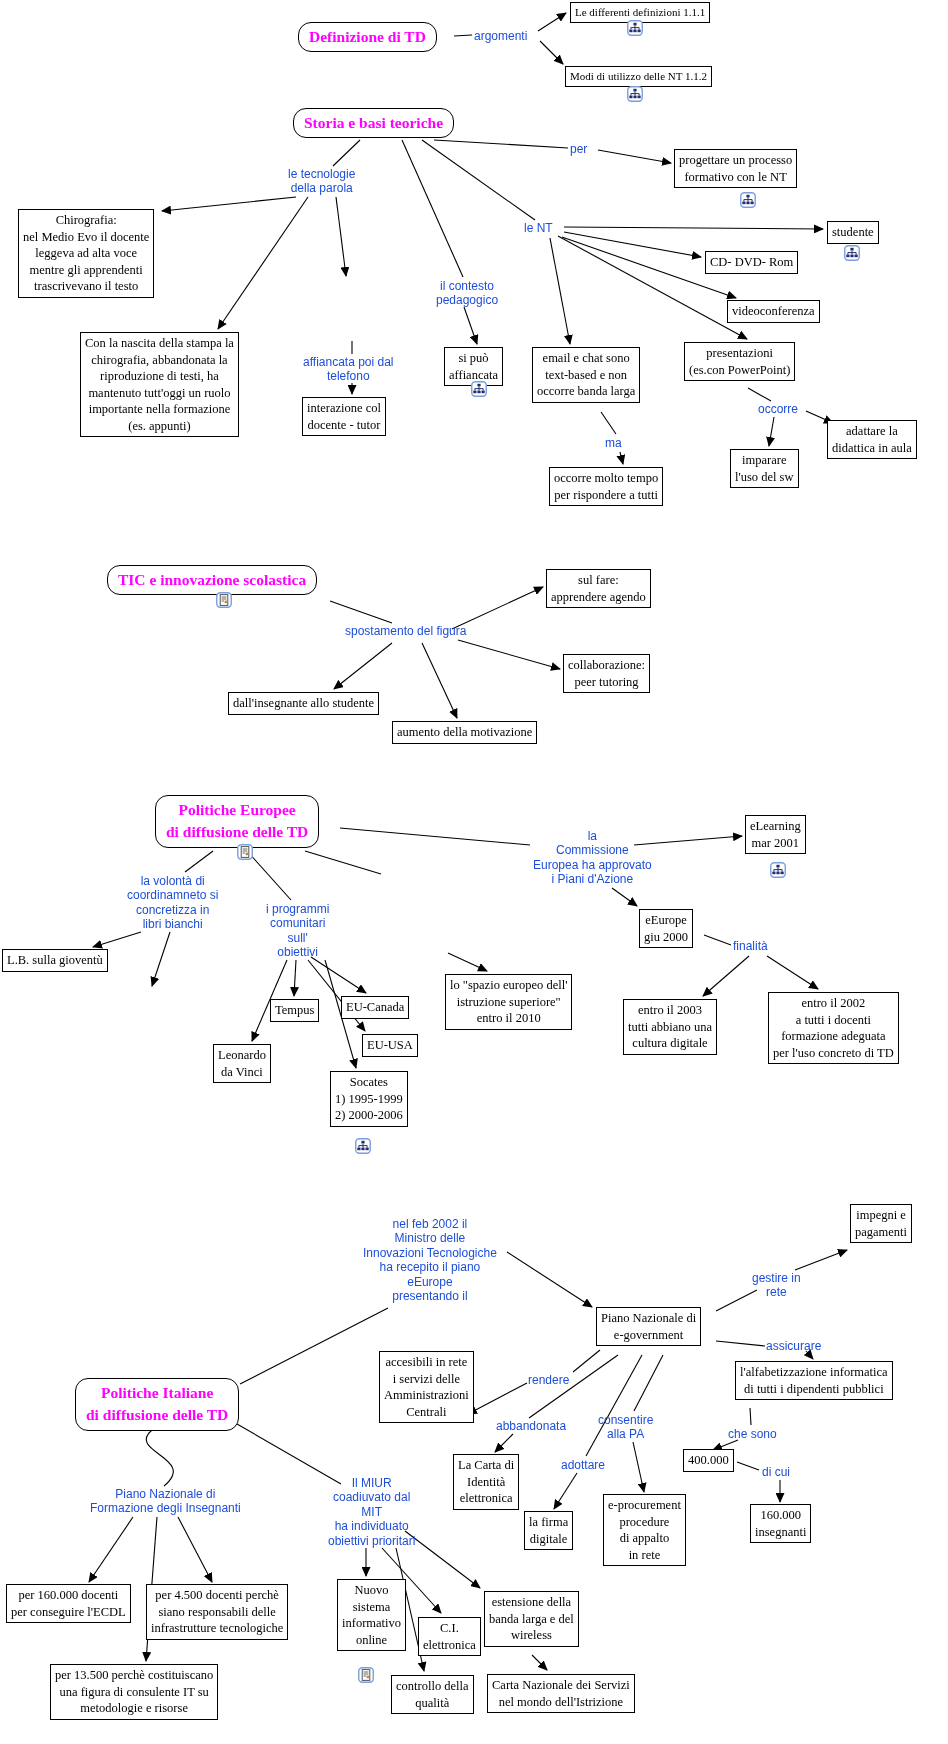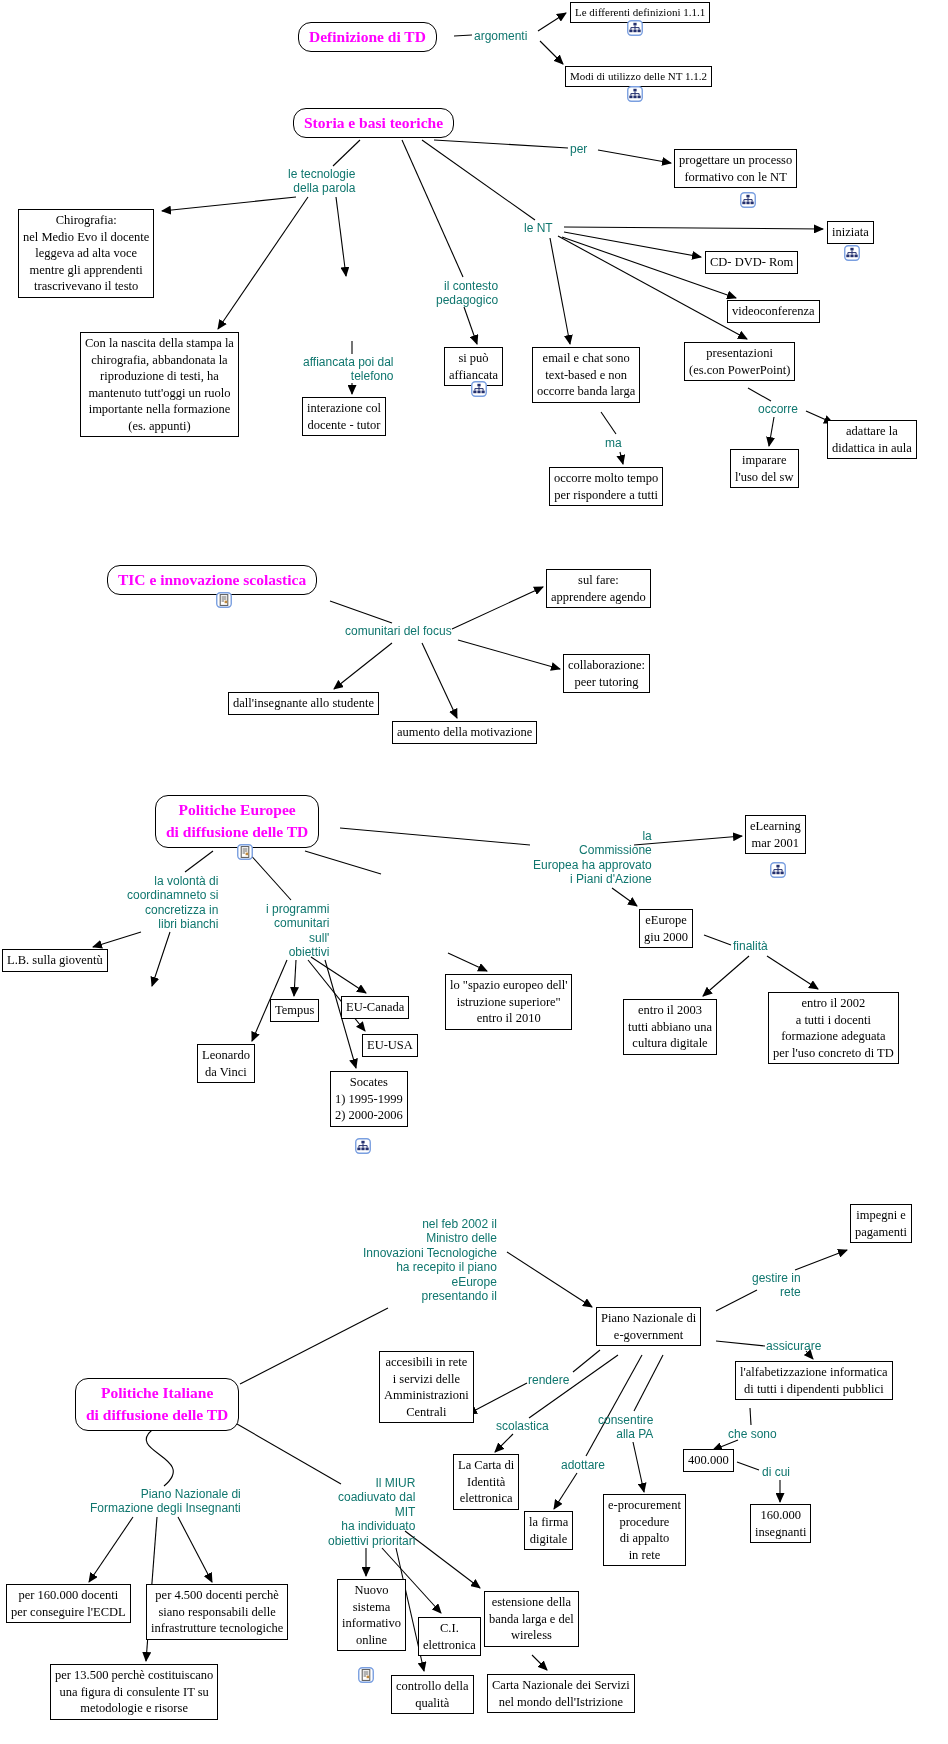--- a/index.html
+++ b/index.html
@@ -10,21 +10,21 @@
   .node { position:absolute; background:#fff; border:1px solid #000;
           font:12.5px/1.32 "Liberation Serif","DejaVu Serif",serif;
           color:#000; text-align:center; white-space:pre-line; padding:2px 4px;
           box-sizing:border-box; }
   .node.sm { font-size:11px; }
   .topic { position:absolute; background:#fff; border:1.5px solid #000; border-radius:13px;
            font:bold 15.5px/1.45 "Liberation Serif","DejaVu Serif",serif;
            color:#ff00ff; text-align:center; white-space:pre-line; padding:3px 10px;
            box-sizing:border-box; }
   .lbl { position:absolute; font:12px/1.2 "Liberation Sans","DejaVu Sans",sans-serif;
-         color:#0f766e; text-align:right; white-space:pre-line; }
+         color:#1d4ed8; text-align:center; white-space:pre-line; }
   .icon { position:absolute; width:16px; height:16px; cursor:pointer; }
   .icon svg { display:block; }
 </style>
 </head>
 <body>
 
 <svg width="0" height="0" style="position:absolute">
   <defs>
     <symbol id="ic-map" viewb1ox="0 0 16 16" viewBox="0 0 16 16">
       <rect x="0.75" y="0.75" width="14.5" height="14.5" rx="3.5" fill="#ffffff" stroke="#7a9fe0" stroke-width="1.4"></rect>
@@ -139,21 +139,21 @@
   <div class="node sm" style="left:570px;top:2px">Le differenti definizioni 1.1.1</div>
   <div class="node sm" style="left:565px;top:66px">Modi di utilizzo delle NT 1.1.2</div>
 
   <div class="topic" style="left:293px;top:108px">Storia e basi teoriche</div>
   <div class="lbl" style="left:288px;top:167px">le tecnologie
 della parola</div>
   <div class="lbl" style="left:570px;top:142px">per</div>
   <div class="node" style="left:674px;top:149px">progettare un processo
 formativo con le NT</div>
   <div class="lbl" style="left:524px;top:221px">le NT</div>
-  <div class="node" style="left:827px;top:221px">iniziata</div>
+  <div class="node" style="left:827px;top:221px">studente</div>
   <div class="node" style="left:705px;top:251px">CD- DVD- Rom</div>
   <div class="node" style="left:727px;top:300px">videoconferenza</div>
   <div class="node" style="left:80px;top:332px">Con la nascita della stampa la
 chirografia, abbandonata la
 riproduzione di testi, ha
 mantenuto tutt'oggi un ruolo
 importante nella formazione
 (es. appunti)</div>
   <div class="node" style="left:18px;top:209px">Chirografia:
 nel Medio Evo il docente
@@ -176,21 +176,21 @@
 per rispondere a tutti</div>
   <div class="node" style="left:684px;top:342px">presentazioni
 (es.con PowerPoint)</div>
   <div class="lbl" style="left:758px;top:402px">occorre</div>
   <div class="node" style="left:730px;top:449px">imparare
 l'uso del sw</div>
   <div class="node" style="left:827px;top:420px">adattare la
 didattica in aula</div>
 
   <div class="topic" style="left:107px;top:565px">TIC e innovazione scolastica</div>
-  <div class="lbl" style="left:345px;top:624px">comunitari del focus</div>
+  <div class="lbl" style="left:345px;top:624px">spostamento del figura</div>
   <div class="node" style="left:546px;top:569px">sul fare:
 apprendere agendo</div>
   <div class="node" style="left:563px;top:654px">collaborazione:
 peer tutoring</div>
   <div class="node" style="left:228px;top:692px">dall'insegnante allo studente</div>
   <div class="node" style="left:392px;top:721px">aumento della motivazione</div>
 
   <div class="topic" style="left:155px;top:795px">Politiche Europee
 di diffusione delle TD</div>
   <div class="lbl" style="left:127px;top:874px">la volontà di
@@ -198,21 +198,21 @@
 concretizza in
 libri bianchi</div>
   <div class="node" style="left:2px;top:949px">L.B. sulla gioventù</div>
   <div class="lbl" style="left:266px;top:902px">i programmi
 comunitari
 sull'
 obiettivi</div>
   <div class="node" style="left:270px;top:999px">Tempus</div>
   <div class="node" style="left:341px;top:996px">EU-Canada</div>
   <div class="node" style="left:362px;top:1034px">EU-USA</div>
-  <div class="node" style="left:197px;top:1044px">Leonardo
+  <div class="node" style="left:213px;top:1044px">Leonardo
 da Vinci</div>
   <div class="node" style="left:330px;top:1071px">Socates
 1) 1995-1999
 2) 2000-2006</div>
   <div class="node" style="left:445px;top:974px">lo "spazio europeo dell'
 istruzione superiore"
 entro il 2010</div>
   <div class="lbl" style="left:533px;top:829px">la
 Commissione
 Europea ha approvato
@@ -250,21 +250,21 @@
   <div class="lbl" style="left:728px;top:1427px">che sono</div>
   <div class="node" style="left:683px;top:1449px">400.000</div>
   <div class="lbl" style="left:762px;top:1465px">di cui</div>
   <div class="node" style="left:750px;top:1504px">160.000
 insegnanti</div>
   <div class="lbl" style="left:528px;top:1373px">rendere</div>
   <div class="node" style="left:379px;top:1351px">accesibili in rete
 i servizi delle
 Amministrazioni
 Centrali</div>
-  <div class="lbl" style="left:496px;top:1419px">scolastica</div>
+  <div class="lbl" style="left:496px;top:1419px">abbandonata</div>
   <div class="node" style="left:453px;top:1454px">La Carta di
 Identità
 elettronica</div>
   <div class="lbl" style="left:561px;top:1458px">adottare</div>
   <div class="node" style="left:524px;top:1511px">la firma
 digitale</div>
   <div class="lbl" style="left:598px;top:1413px">consentire
 alla PA</div>
   <div class="node" style="left:603px;top:1494px">e-procurement
 procedure

